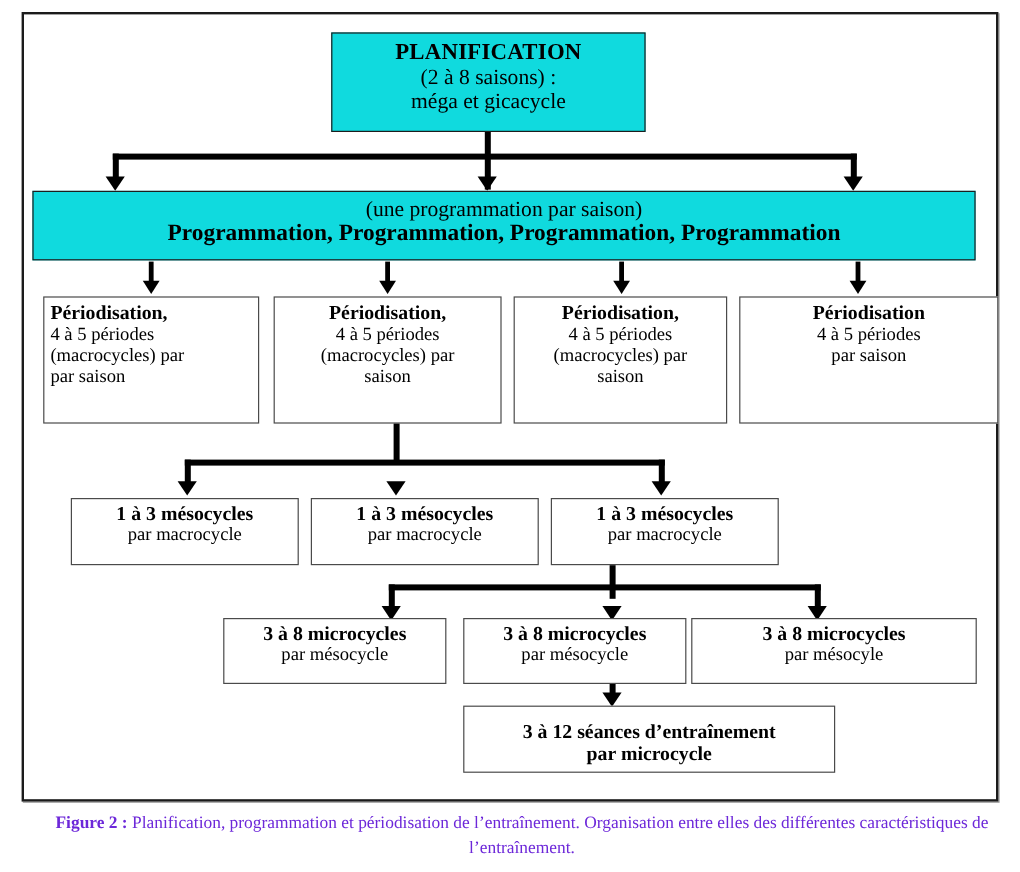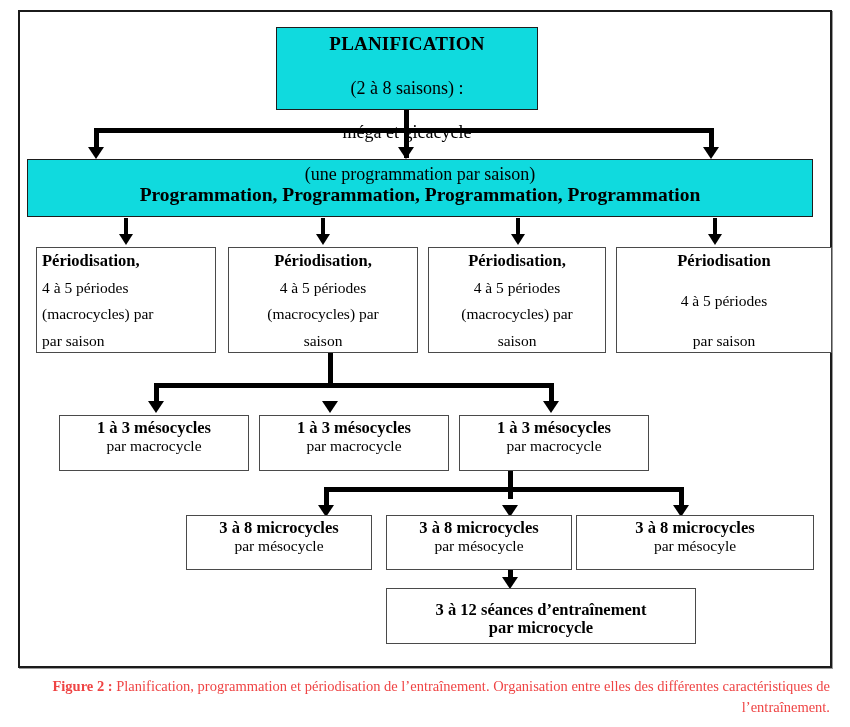--- a/index.html
+++ b/index.html
@@ -59,37 +59,35 @@
     background: #10dade;
     border: 1px solid #1d1d1d;
   }
 
   
   #node-planification {
     left: 276px; top: 27px; width: 262px; height: 83px;
     font-size: 18px;
     padding-top: 5px;
     align-items: center;
-    gap: 24px;
   }
   #node-planification .ln.b { font-size: 19px; letter-spacing: .2px; }
 
   #node-programmation {
     left: 27px; top: 159px; width: 786px; height: 58px;
     font-size: 18px;
     padding-top: 4px;
     align-items: center;
   }
   #node-programmation .ln.b { font-size: 19.5px; }
 
   .periodisation {
     top: 247px; height: 106px;
     font-size: 15.5px;
     padding-top: 4px;
-    justify-content: space-between;
   }
   #node-per-1 { left: 36px;  width: 180px; }
   #node-per-2 { left: 228px; width: 190px; }
   #node-per-3 { left: 428px; width: 178px; }
   #node-per-4 { left: 616px; width: 216px; }
   .periodisation .ln.b { font-size: 16.5px; }
 
   .mesocycle {
     top: 415px; height: 56px;
     font-size: 15.5px;
@@ -140,22 +138,22 @@
   }
 
   
   #caption {
     position: absolute;
     left: 40px;
     top: 676px;
     width: 790px;
     font-size: 14.5px;
     line-height: 1.45;
-    color: #ef4444;
-    text-align: right;
+    color: #6d28d9;
+    text-align: center;
   }
   #caption .cap-label { font-weight: bold; }
 </style>
 </head>
 <body>
 
 <div id="root">
 
   <div class="figure-frame"></div>
 

